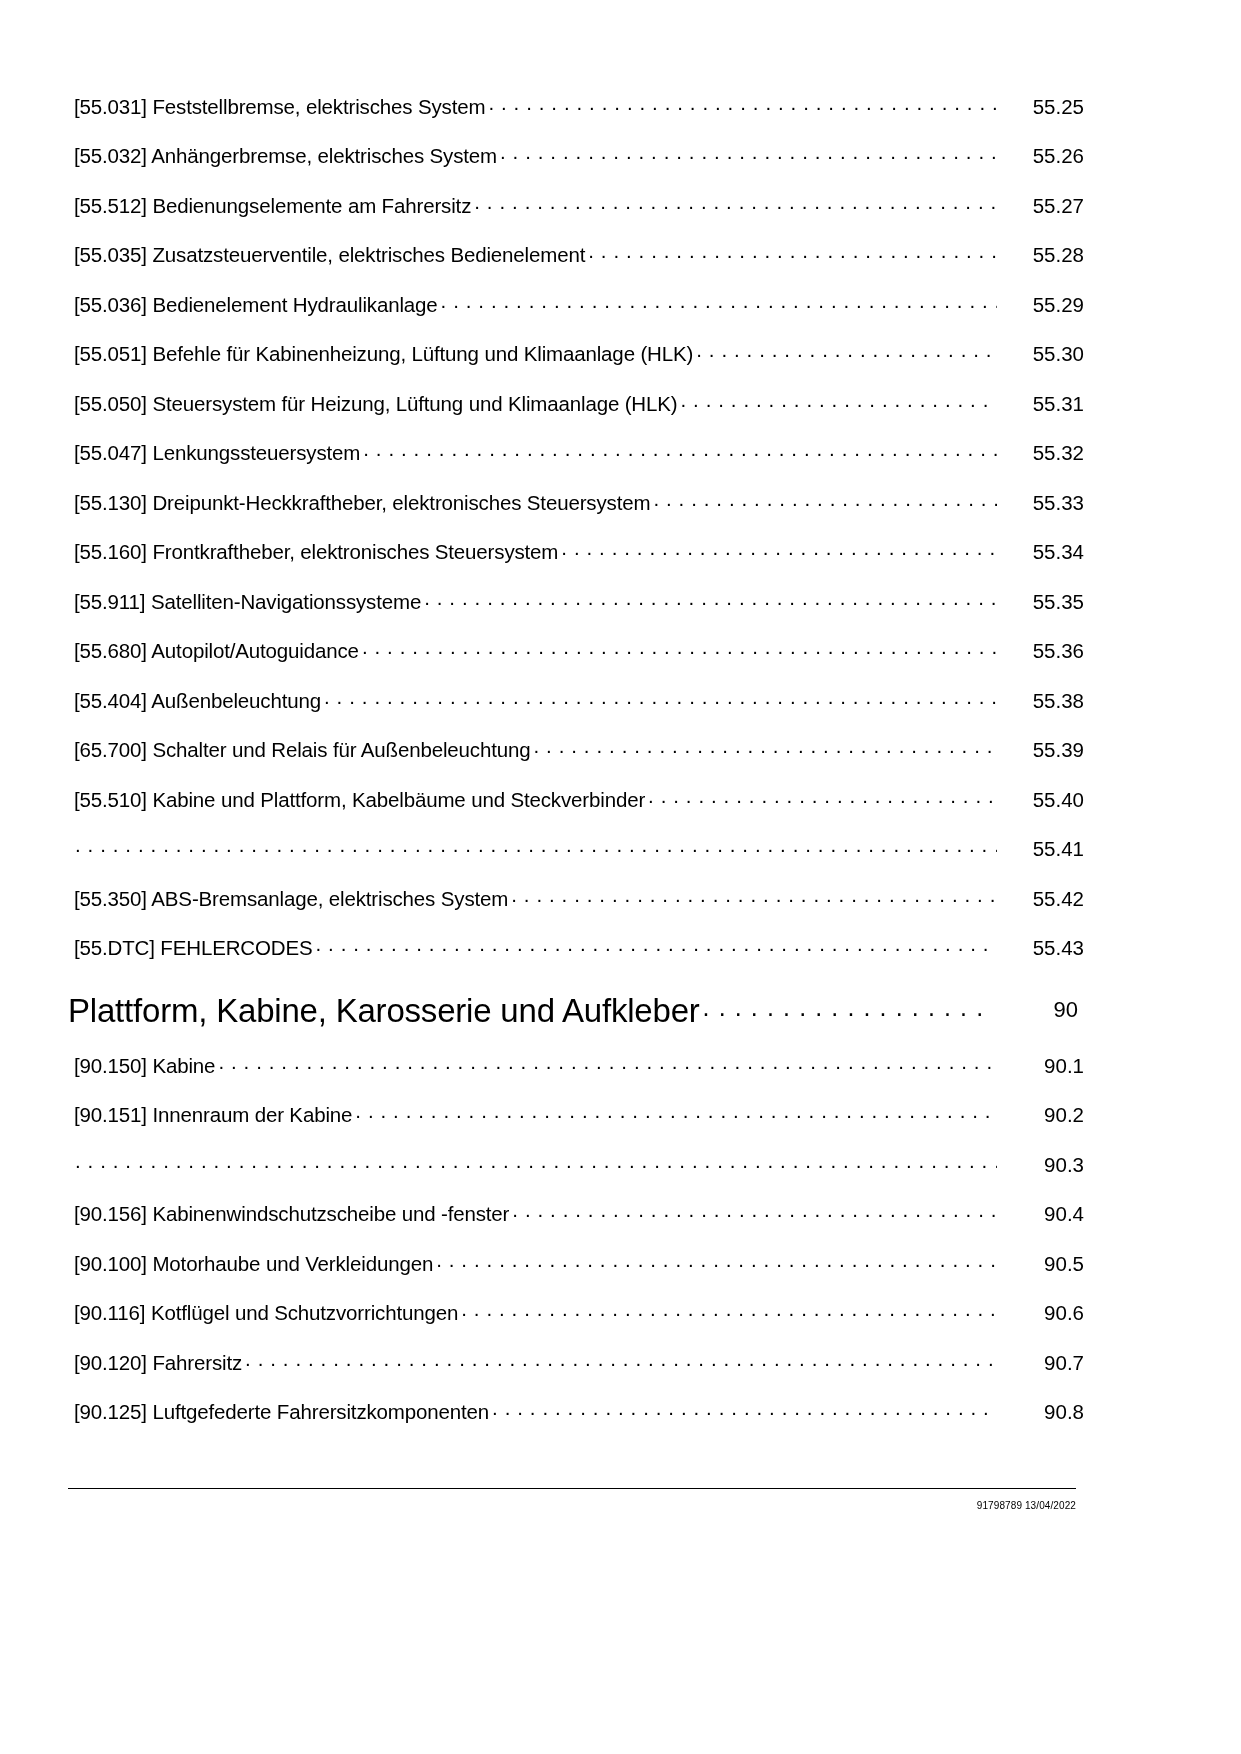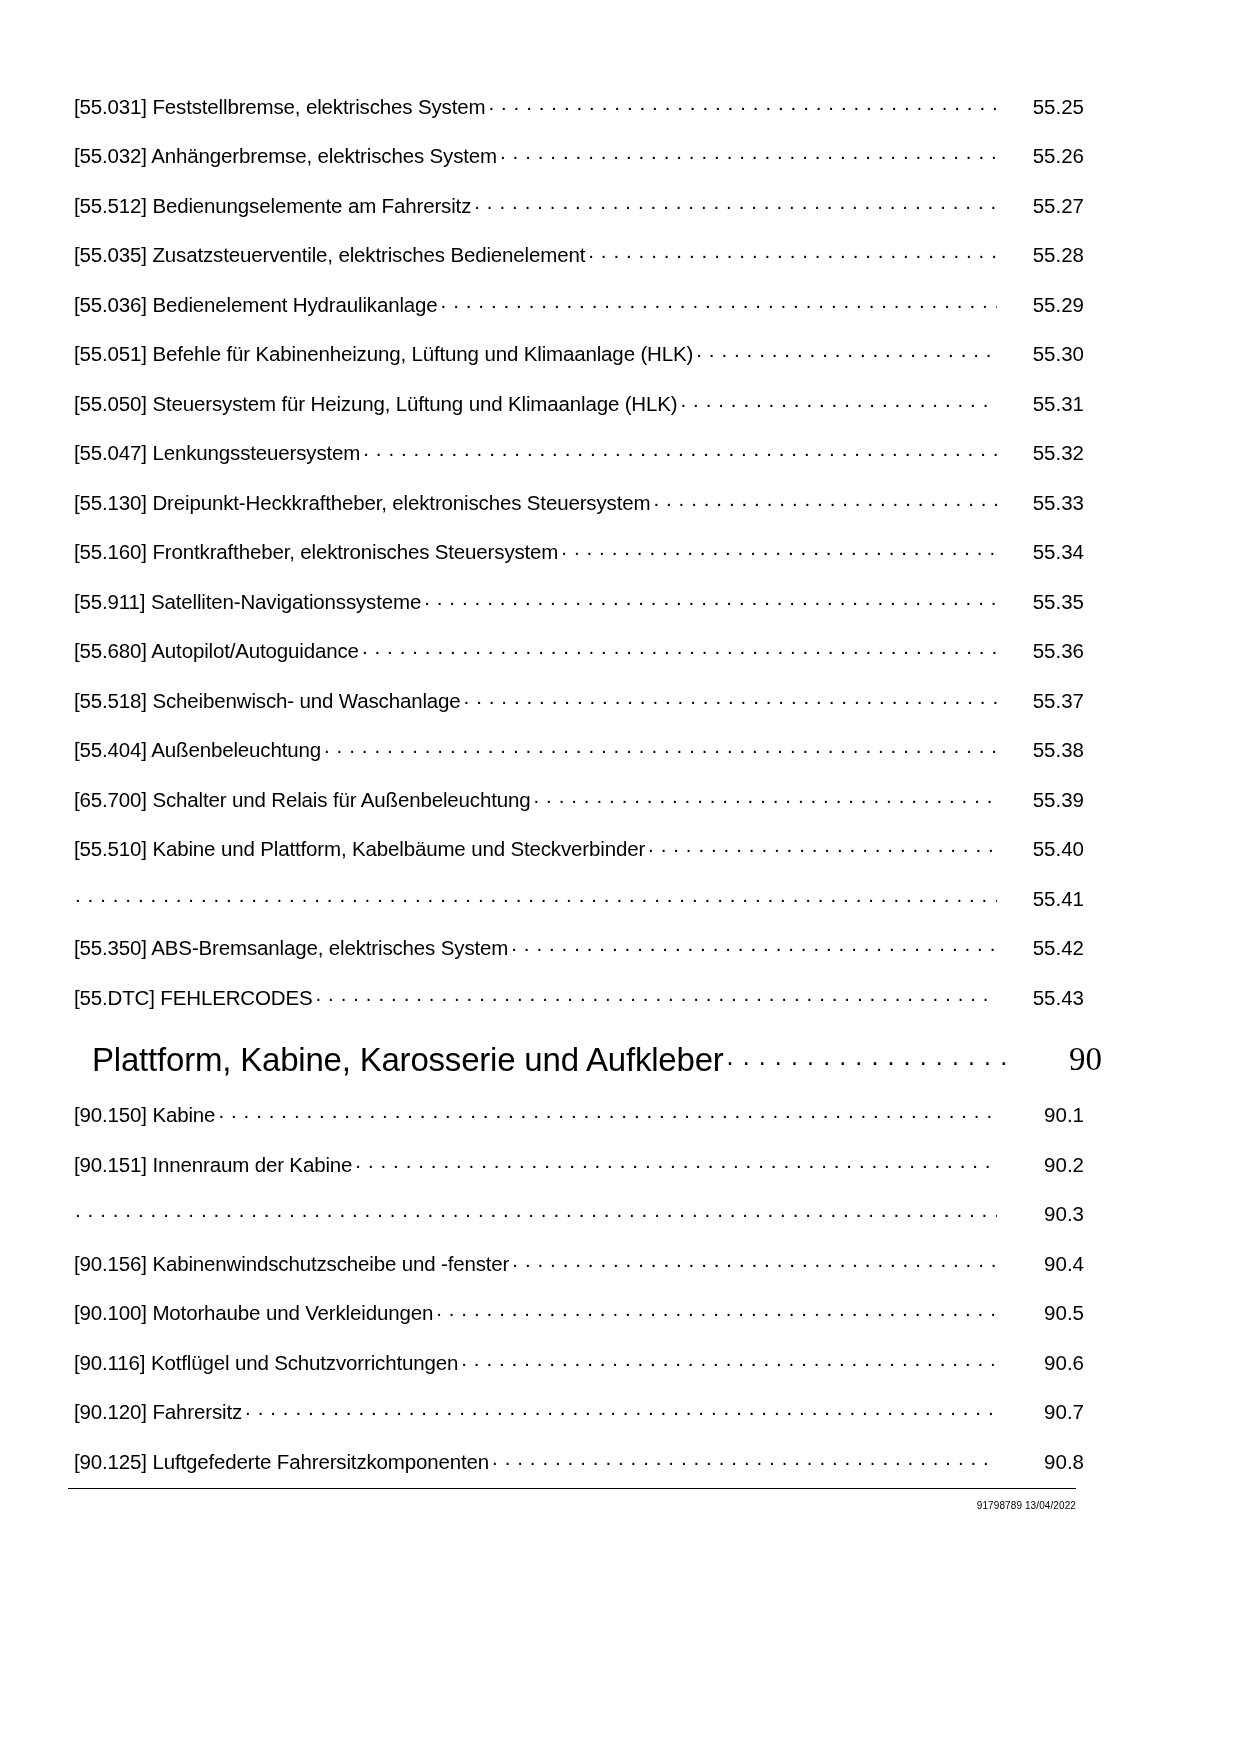--- a/index.html
+++ b/index.html
@@ -68,26 +68,25 @@
   .entry .leader::after { letter-spacing: 0.6px; }
   .entry .pageno { width: 86px; }
 
   
   .section {
     font-size: 33px;
     line-height: 1;
     height: 62px;
     padding-left: 0px;
     margin-top: 6px;
-    margin-left: 24px;
   }
   .section .label { letter-spacing: -0.2px; }
   .section .leader { font-size: 25px; top: -0.12em; }
   .section .leader::after { letter-spacing: 1.1px; }
-  .section .pageno { width: 90px; font-size: 33px; font-family: Liberation Serif, serif; }
+  .section .pageno { width: 90px; font-size: 22px; }
 
   
   .footer-rule {
     position: absolute;
     left: 68px;
     top: 1488px;
     width: 1008px;
     height: 0;
     border-top: 1.2px solid #000000;
   }
@@ -162,25 +161,20 @@
         <span class="label">[55.911] Satelliten-Navigationssysteme</span>
         <span class="leader"></span>
         <span class="pageno">55.35</span>
       </div>
       <div class="row entry">
         <span class="label">[55.680] Autopilot/Autoguidance</span>
         <span class="leader"></span>
         <span class="pageno">55.36</span>
       </div>
       <div class="row entry">
-        <span class="label">[55.518] Scheibenwisch- und Waschanlage</span>
-        <span class="leader"></span>
-        <span class="pageno">55.37</span>
-      </div>
-      <div class="row entry">
         <span class="label">[55.404] Außenbeleuchtung</span>
         <span class="leader"></span>
         <span class="pageno">55.38</span>
       </div>
       <div class="row entry">
         <span class="label">[65.700] Schalter und Relais für Außenbeleuchtung</span>
         <span class="leader"></span>
         <span class="pageno">55.39</span>
       </div>
       <div class="row entry">

